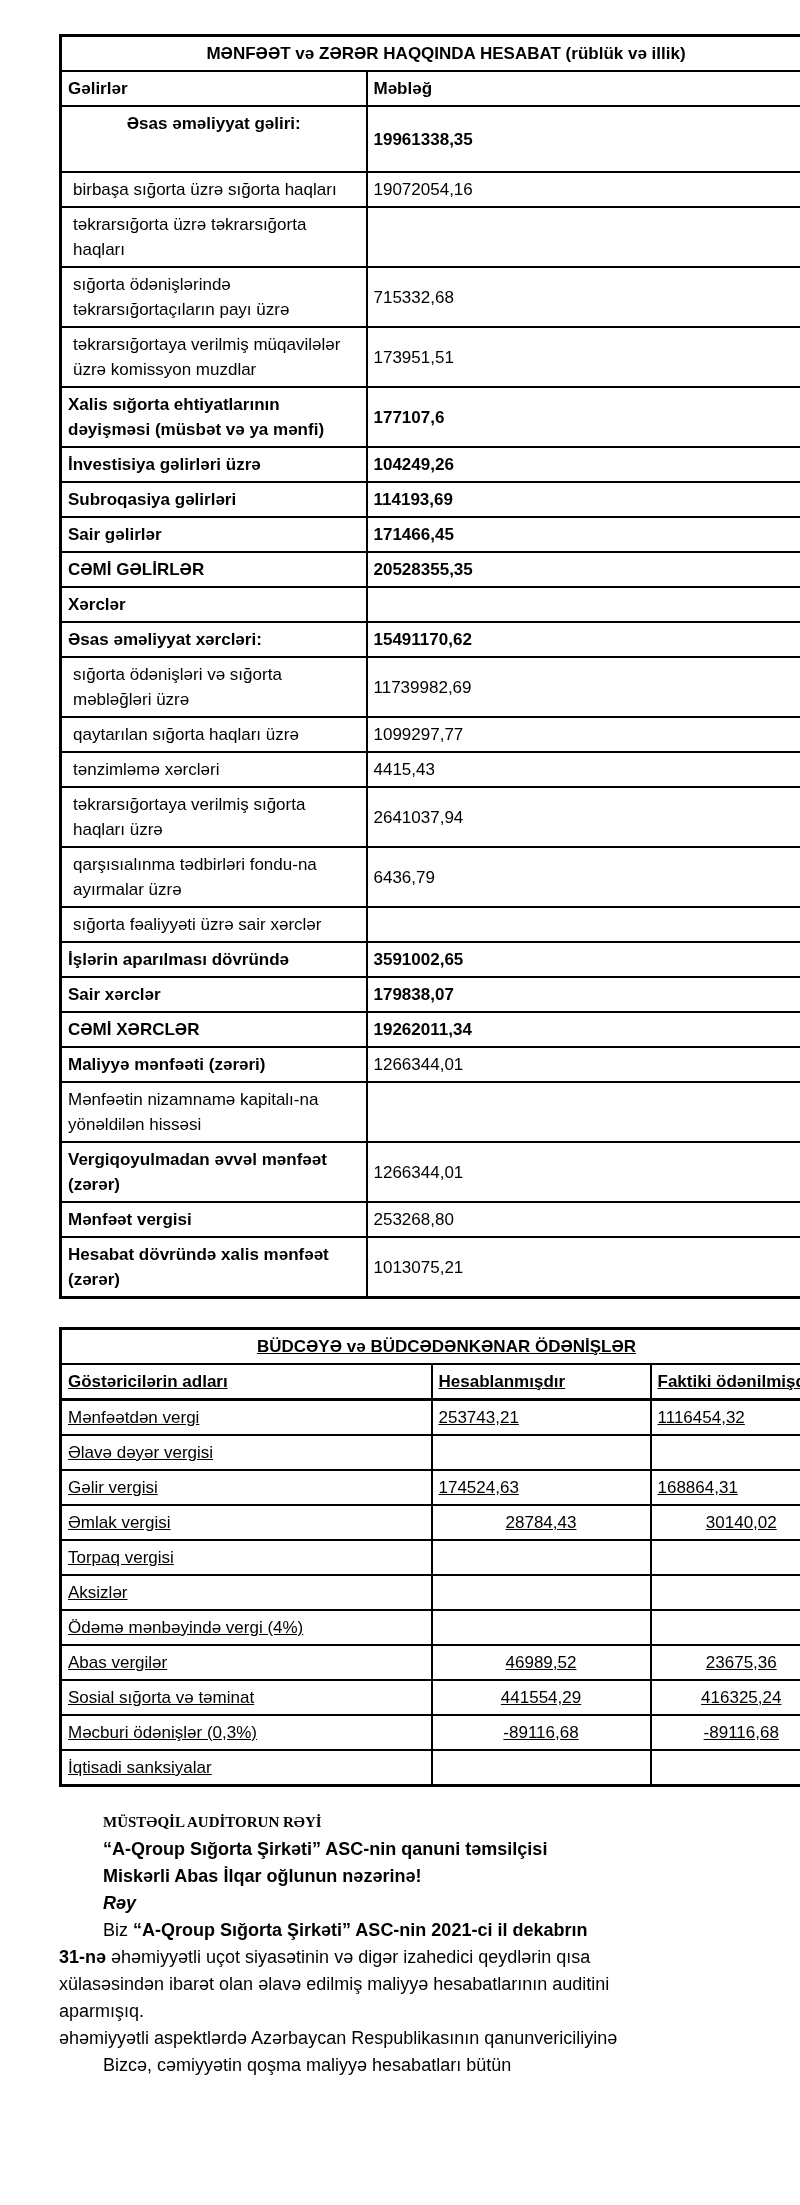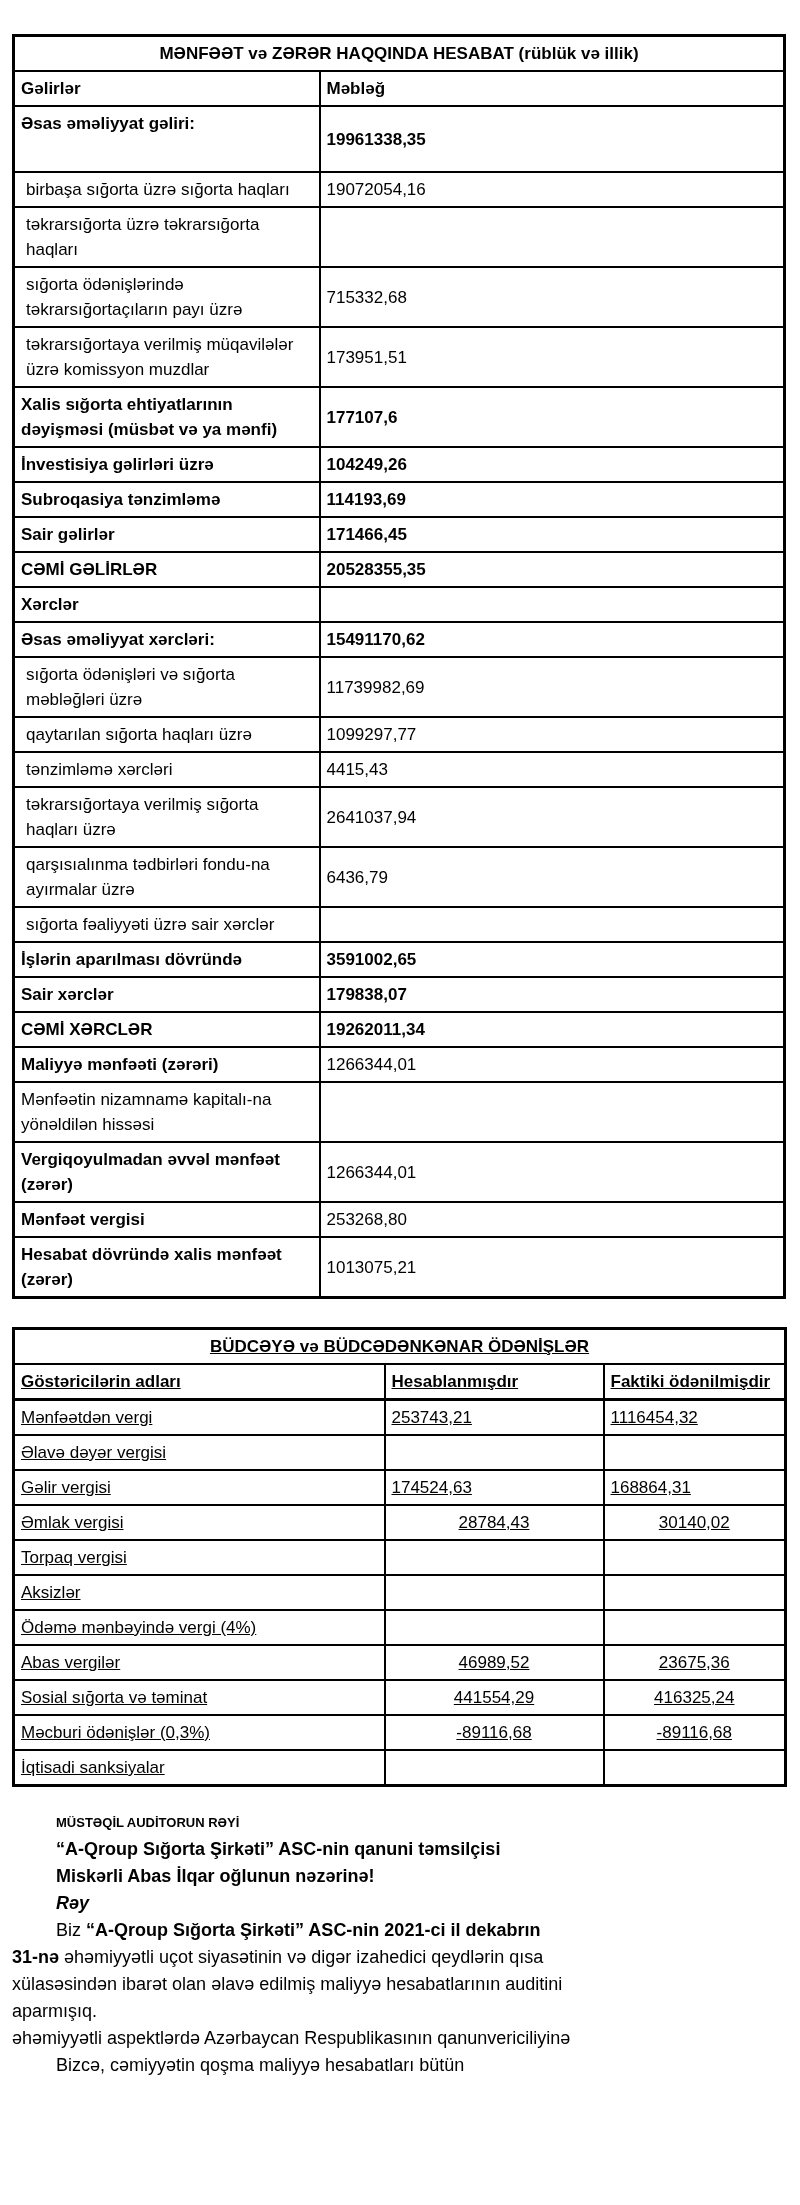--- a/index.html
+++ b/index.html
@@ -9,20 +9,21 @@
   }
   body {
     width: 800px;
     height: 2205px;
     overflow: hidden;
     color: #000000;
     font-family: "Liberation Sans", sans-serif;
   }
   .page {
     padding: 34px 16px 0 12px;
+    margin-left: 47px;
   }
   table {
     border-collapse: collapse;
     table-layout: fixed;
     border: 3px solid #000000;
   }
   #pl-table { width: 771px; }
   #bd-table { width: 772px; margin-top: 28px; text-decoration: underline; }
   th, td {
     border: 2px solid #000000;
@@ -37,32 +38,32 @@
   th { font-weight: bold; }
   .t-title {
     text-align: center;
     font-weight: bold;
   }
   .hdr-row th { border-bottom: 3px solid #000000; }
   .b  { font-weight: bold; }
   .it { font-style: italic; }
   .indent { padding-left: 11px; }
   .tall { height: 56px; }
-  .tall-label { vertical-align: top; }
+  .tall-label { vertical-align: top; text-align: center; }
   .al-center { text-align: center; }
   .opinion {
     margin-top: 22px;
     font-size: 18px;
     line-height: 27px;
   }
   .op-line { margin: 0; }
   .op-indent { margin-left: 44px; }
   .serif {
-    font-family: Liberation Sans, sans-serif;
-    font-size: 13px;
+    font-family: Liberation Serif, serif;
+    font-size: 15px;
   }
 </style>
 </head>
 <body>
 
 <div class="page">
 
   <table id="pl-table">
     <colgroup>
       <col style="width:306px">
@@ -100,21 +101,21 @@
         </tr>
         <tr>
           <td class="b">Xalis sığorta ehtiyatlarının dəyişməsi (müsbət və ya mənfi)</td>
           <td class="b">177107,6</td>
         </tr>
         <tr>
           <td class="b">İnvestisiya gəlirləri üzrə</td>
           <td class="b">104249,26</td>
         </tr>
         <tr>
-          <td class="b">Subroqasiya tənzimləmə</td>
+          <td class="b">Subroqasiya gəlirləri</td>
           <td class="b">114193,69</td>
         </tr>
         <tr>
           <td class="b">Sair gəlirlər</td>
           <td class="b">171466,45</td>
         </tr>
         <tr>
           <td class="b">CƏMİ GƏLİRLƏR</td>
           <td class="b">20528355,35</td>
         </tr>

